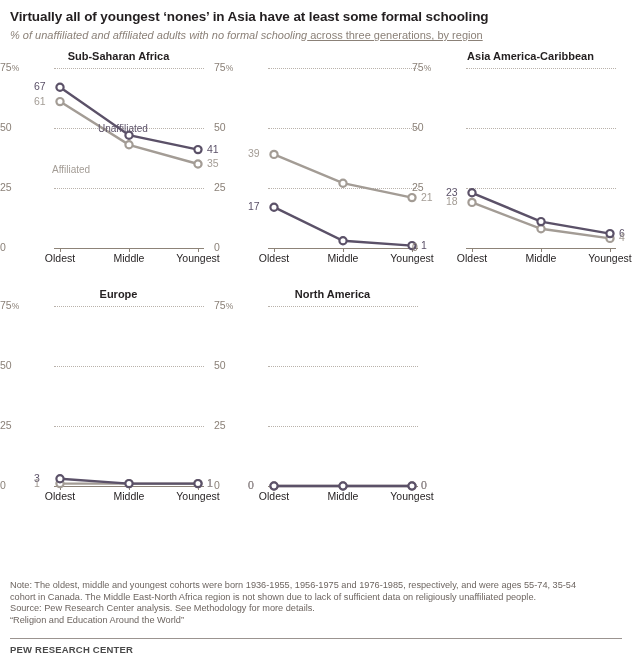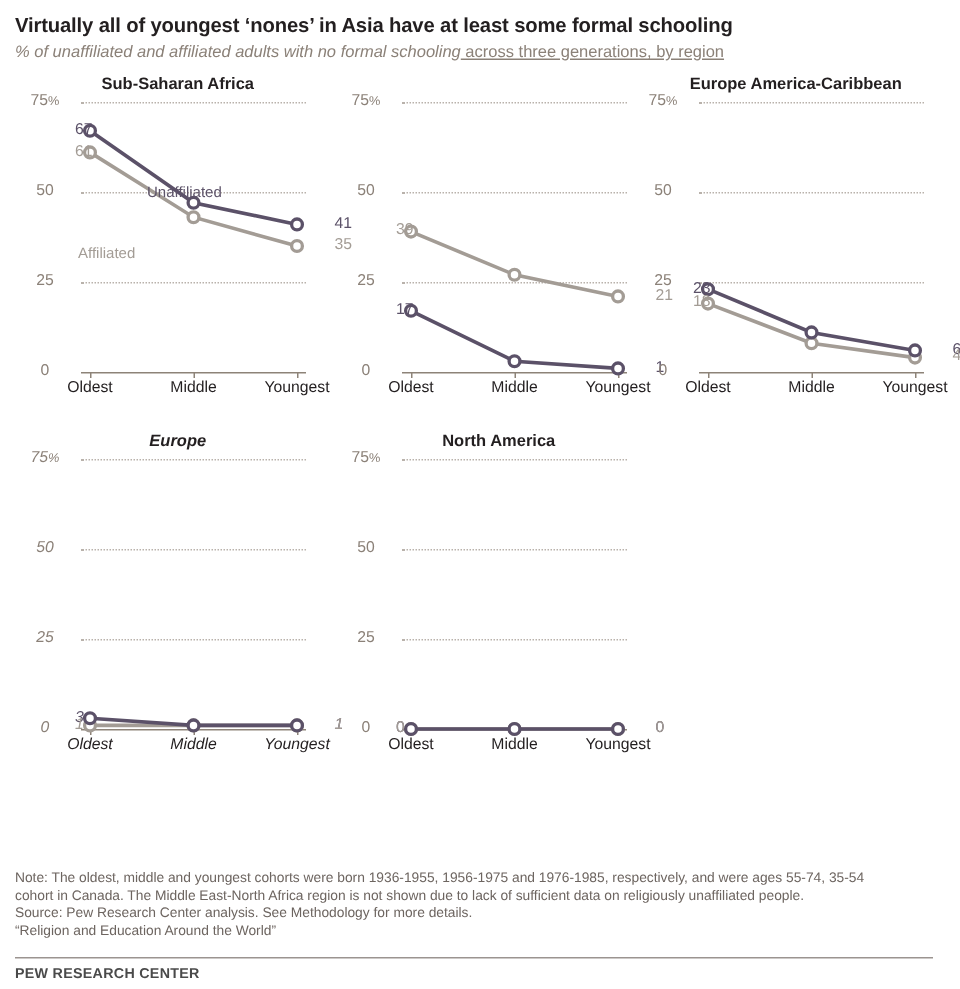--- a/index.html
+++ b/index.html
@@ -74,24 +74,24 @@
   }
   .axisline {
     position: absolute;
     left: 0;
     width: 150px;
     border-top: 1px solid #8d8378;
     height: 0;
   }
   .ytick {
     position: absolute;
-    right: 154px;
+    right: 164px;
     font-size: 10.5px;
     color: #8b8178;
-    text-align: center;
+    text-align: left;
     width: 40px;
     transform: translateY(-7px);
     white-space: nowrap;
   }
   .ytick .pct { font-size: 8.5px; }
   .xtick {
     position: absolute;
     top: 184px;
     font-size: 10.5px;
     color: #231f20;
@@ -105,21 +105,20 @@
     width: 0;
     height: 4px;
     border-left: 1px solid #8d8378;
   }
   svg.series { position: absolute; left: 0; top: 0; overflow: visible; }
   .vlabel {
     position: absolute;
     font-size: 10.5px;
     white-space: nowrap;
     transform: translateY(-7px);
-    margin-left: 16px;
   }
   .vlabel.unaff { color: #5b5168; }
   .vlabel.aff { color: #a39c95; }
   .slabel {
     position: absolute;
     font-size: 10px;
     white-space: nowrap;
   }
   .slabel.unaff { color: #5d5369; }
   .slabel.aff { color: #a39c95; }
@@ -221,21 +220,21 @@
             <circle cx="75" cy="172.8" r="3.6" fill="#ffffff" stroke="#5b5168" stroke-width="2.2"></circle>
             <circle cx="144" cy="177.6" r="3.6" fill="#ffffff" stroke="#5b5168" stroke-width="2.2"></circle>
           </svg>
           <div class="vlabel unaff" style="left: -20px; top: 139.2px;">17</div>
           <div class="vlabel unaff" style="left: 153px; top: 177.6px;">1</div>
           <div class="vlabel aff" style="left: -20px; top: 86.4px;">39</div>
           <div class="vlabel aff" style="left: 153px; top: 129.6px;">21</div>
         </div>
       </div>
       <div class="panel" style="left: 430px; top: 2px;">
-        <div class="panel-title">Europe America-Caribbean</div>
+        <div class="panel-title">Asia America-Caribbean</div>
         <div class="plot">
           <div class="gridline" style="top: 0px;"></div>
           <div class="ytick" style="top: 0px;"><span>75</span><span class="pct">%</span></div>
           <div class="gridline" style="top: 60px;"></div>
           <div class="ytick" style="top: 60px;"><span>50</span></div>
           <div class="gridline" style="top: 120px;"></div>
           <div class="ytick" style="top: 120px;"><span>25</span></div>
           <div class="axisline" style="top: 180px;"></div>
           <div class="ytick" style="top: 180px;"><span>0</span></div>
           <div class="tickmark" style="left: 6px;"></div>
@@ -253,21 +252,21 @@
             <circle cx="6" cy="124.80000000000001" r="3.6" fill="#ffffff" stroke="#5b5168" stroke-width="2.2"></circle>
             <circle cx="75" cy="153.6" r="3.6" fill="#ffffff" stroke="#5b5168" stroke-width="2.2"></circle>
             <circle cx="144" cy="165.6" r="3.6" fill="#ffffff" stroke="#5b5168" stroke-width="2.2"></circle>
           </svg>
           <div class="vlabel unaff" style="left: -20px; top: 124.8px;">23</div>
           <div class="vlabel unaff" style="left: 153px; top: 165.6px;">6</div>
           <div class="vlabel aff" style="left: -20px; top: 134.4px;">18</div>
           <div class="vlabel aff" style="left: 153px; top: 170.4px;">4</div>
         </div>
       </div>
-      <div class="panel" style="left: 18px; top: 240px; font-style: italic;">
+      <div class="panel" style="left: 18px; top: 240px;">
         <div class="panel-title">Europe</div>
         <div class="plot">
           <div class="gridline" style="top: 0px;"></div>
           <div class="ytick" style="top: 0px;"><span>75</span><span class="pct">%</span></div>
           <div class="gridline" style="top: 60px;"></div>
           <div class="ytick" style="top: 60px;"><span>50</span></div>
           <div class="gridline" style="top: 120px;"></div>
           <div class="ytick" style="top: 120px;"><span>25</span></div>
           <div class="axisline" style="top: 180px;"></div>
           <div class="ytick" style="top: 180px;"><span>0</span></div>

